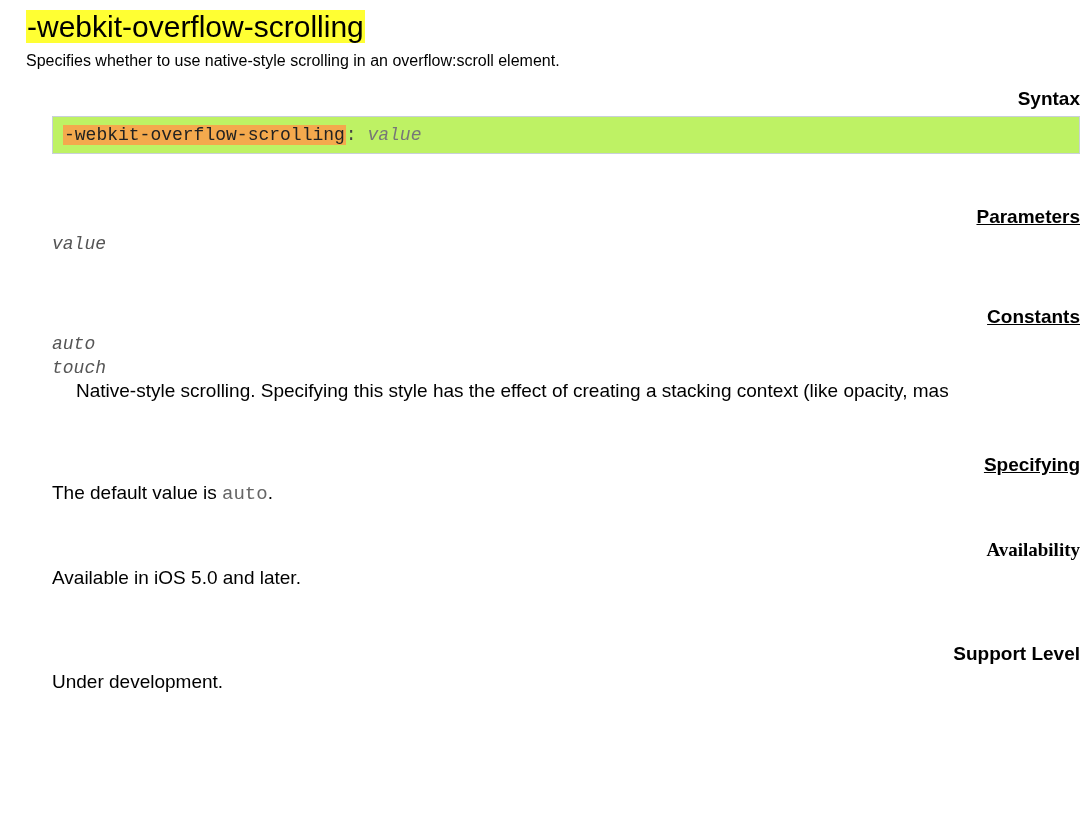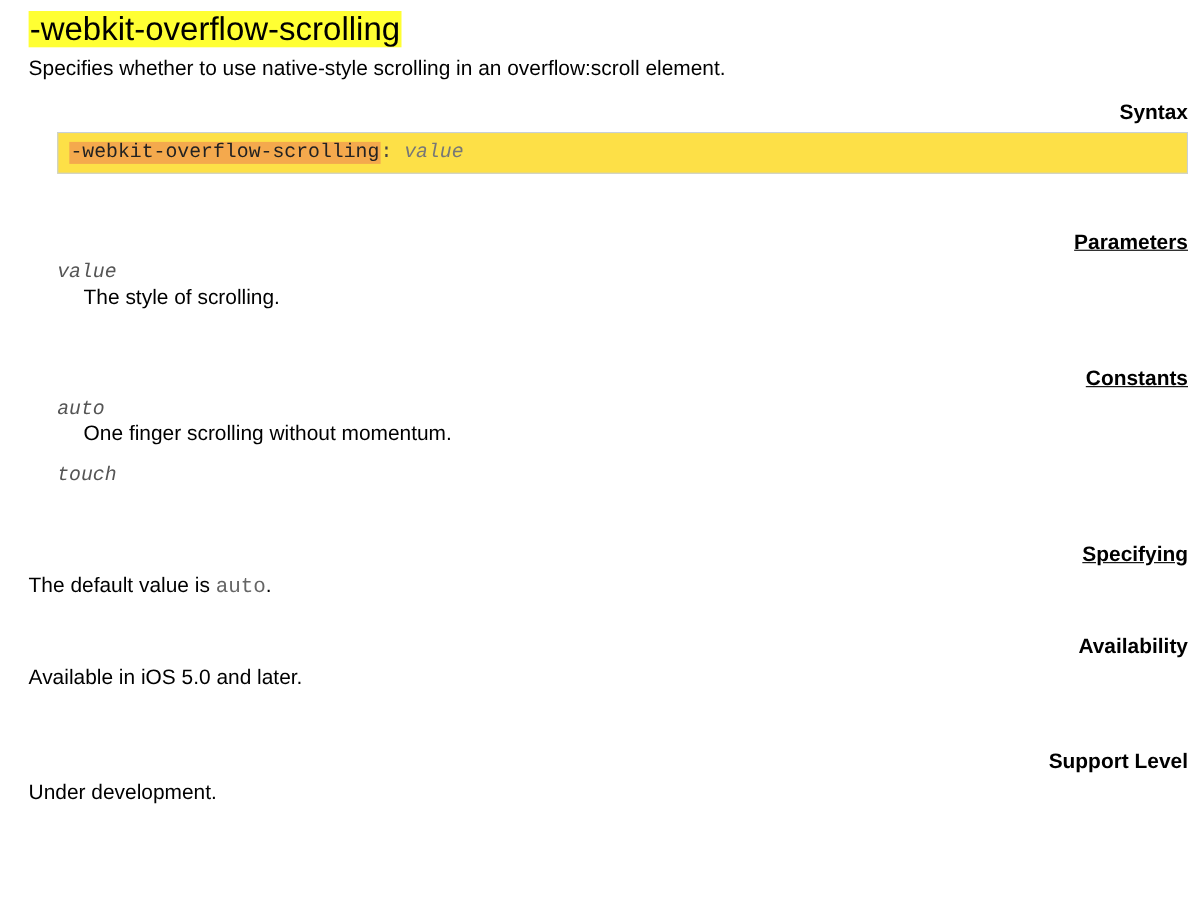--- a/index.html
+++ b/index.html
@@ -20,34 +20,34 @@
     .hl-yellow {
       background: #ffff33;
       padding: 0 1px;
     }
     .hl-orange {
       background: #f4a94d;
       color: #222;
       padding: 0 1px;
     }
     .summary {
-      font-size: 19px;
+      font-size: 16px;
       margin: 4px 0 10px 0;
     }
     .section-heading {
       font-weight: 700;
       font-size: 19px;
       margin: 18px 0 6px 0;
       text-align: right;
     }
     .bigskip { margin-top: 52px; text-decoration: underline; }
     .syntax-box {
       margin-left: 26px;
       border: 1px solid #c8d0d8;
-      background: #fde047;
+      background: #bef264;
       padding: 8px 10px;
       font-family: "Courier New", Courier, monospace;
       font-size: 18px;
     }
     .mono {
       font-family: "Courier New", Courier, monospace;
     }
     .it { font-style: italic; }
     .muted { color: #777; }
     .colon { color: #444; }
@@ -65,20 +65,21 @@
     .param-desc, .const-desc {
       margin-left: 24px;
       font-size: 19px;
       margin-top: 2px;
       margin-bottom: 32px;
       white-space: nowrap;
     }
     .const-desc:last-child { margin-bottom: 16px; }
 
     .body-line {
+      margin-left: 26px;
       font-size: 19px;
     }
     .inline-code {
       font-family: "Courier New", Courier, monospace;
       color: #666;
     }
   </style>
 </head>
 <body>
 
@@ -89,34 +90,33 @@
 <div class="summary">Specifies whether to use native-style scrolling in an overflow:scroll element.</div>
 
 <div class="section-heading">Syntax</div>
 <div class="syntax-box">
   <span class="hl-orange mono">-webkit-overflow-scrolling</span><span class="mono colon">:  </span><span class="mono it muted">value</span>
 </div>
 
 <div class="section-heading bigskip">Parameters</div>
 <div class="param-block">
   <div class="param-name">value</div>
-  <div class="param-desc">The style of scrolling.</div>
 </div>
 
 <div class="section-heading bigskip">Constants</div>
 <div class="const-block">
   <div class="const-name">auto</div>
-  <div class="const-desc">One finger scrolling without momentum.</div>
 </div>
 <div class="const-block">
   <div class="const-name">touch</div>
+  <div class="const-desc">Native-style scrolling. Specifying this style has the effect of creating a stacking context (like opacity, mas</div>
 </div>
 
 <div class="section-heading bigskip">Specifying</div>
 <div class="body-line">
   <span>The default value is </span><span class="inline-code">auto</span><span>.</span>
 </div>
 
-<div class="section-heading" style="margin-top:34px;">Availability</div>
+<div class="section-heading" style="margin-top:34px;font-family:Liberation Serif, serif;">Availability</div>
 <div class="body-line">Available in iOS 5.0 and later.</div>
 
 <div class="section-heading" style="margin-top:54px;">Support Level</div>
 <div class="body-line">Under development.</div>
 
 </body></html>

